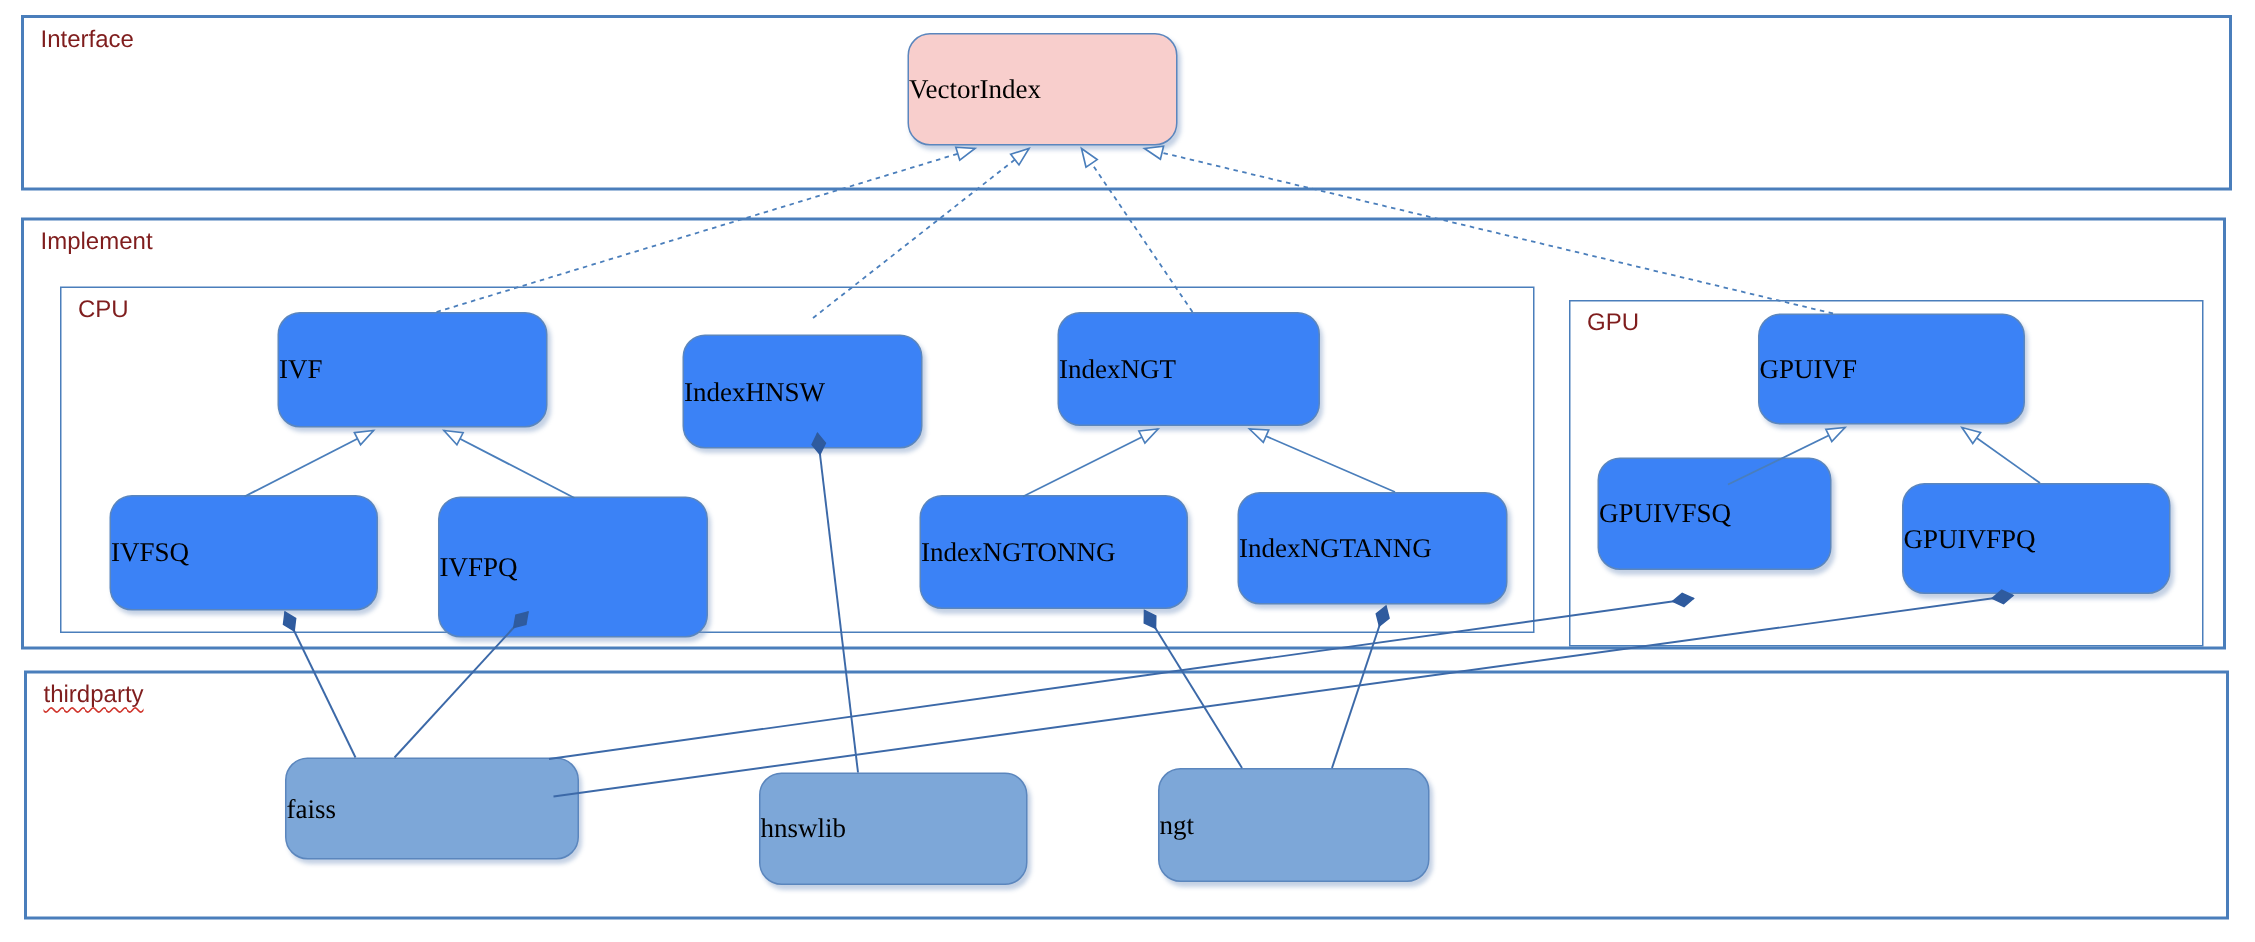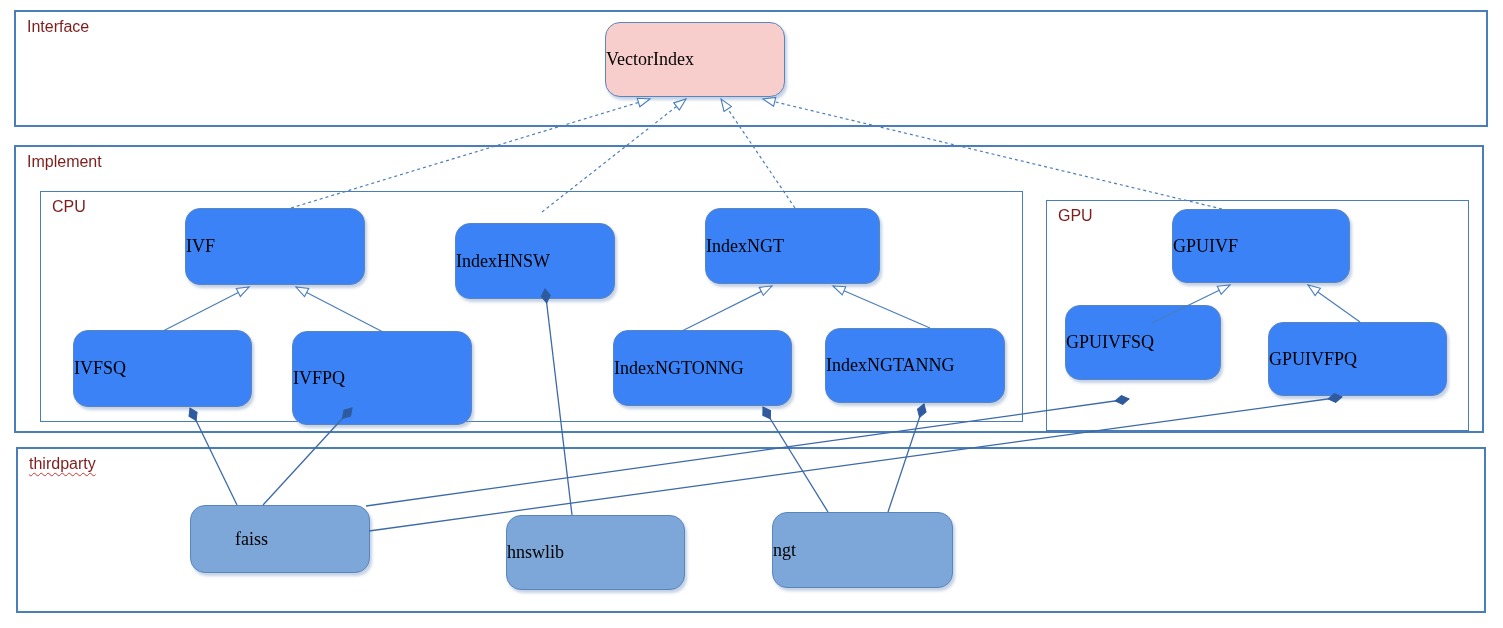--- a/index.html
+++ b/index.html
@@ -110,21 +110,21 @@
     </div>
     <div class="node green" style="left: 825px; top: 328px; width: 180px; height: 75px;">
       <span class="node-label">IndexNGTANNG</span>
     </div>
     <div class="node green" style="left: 1065px; top: 305px; width: 156px; height: 75px;">
       <span class="node-label">GPUIVFSQ</span>
     </div>
     <div class="node green" style="left: 1268px; top: 322px; width: 179px; height: 74px;">
       <span class="node-label">GPUIVFPQ</span>
     </div>
-    <div class="node blue" style="left: 190px; top: 505px; width: 180px; height: 68px; padding-left: 44px;">
+    <div class="node blue" style="left: 190px; top: 505px; width: 196px; height: 68px;">
       <span class="node-label">faiss</span>
     </div>
     <div class="node blue" style="left: 486px; top: 515px; width: 179px; height: 75px; margin-left: 20px;">
       <span class="node-label">hnswlib</span>
     </div>
     <div class="node blue" style="left: 772px; top: 512px; width: 181px; height: 76px;">
       <span class="node-label">ngt</span>
     </div>
   </div>
 

